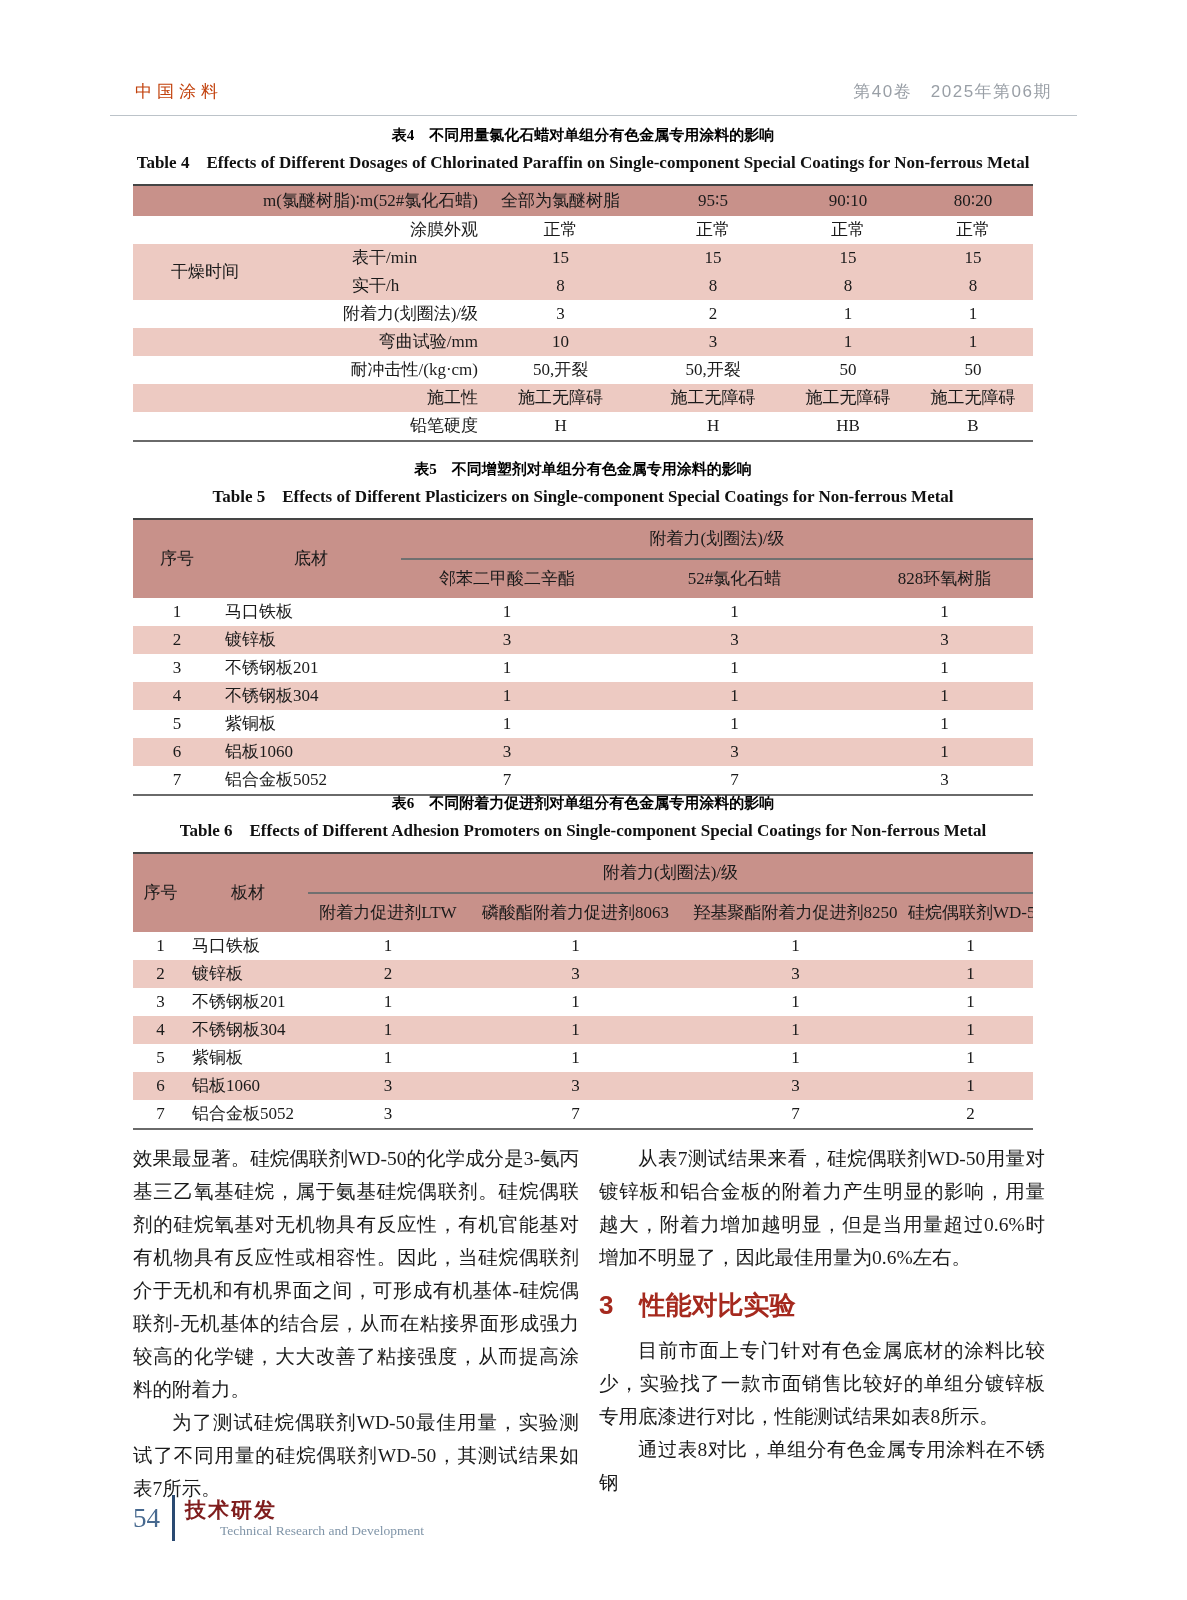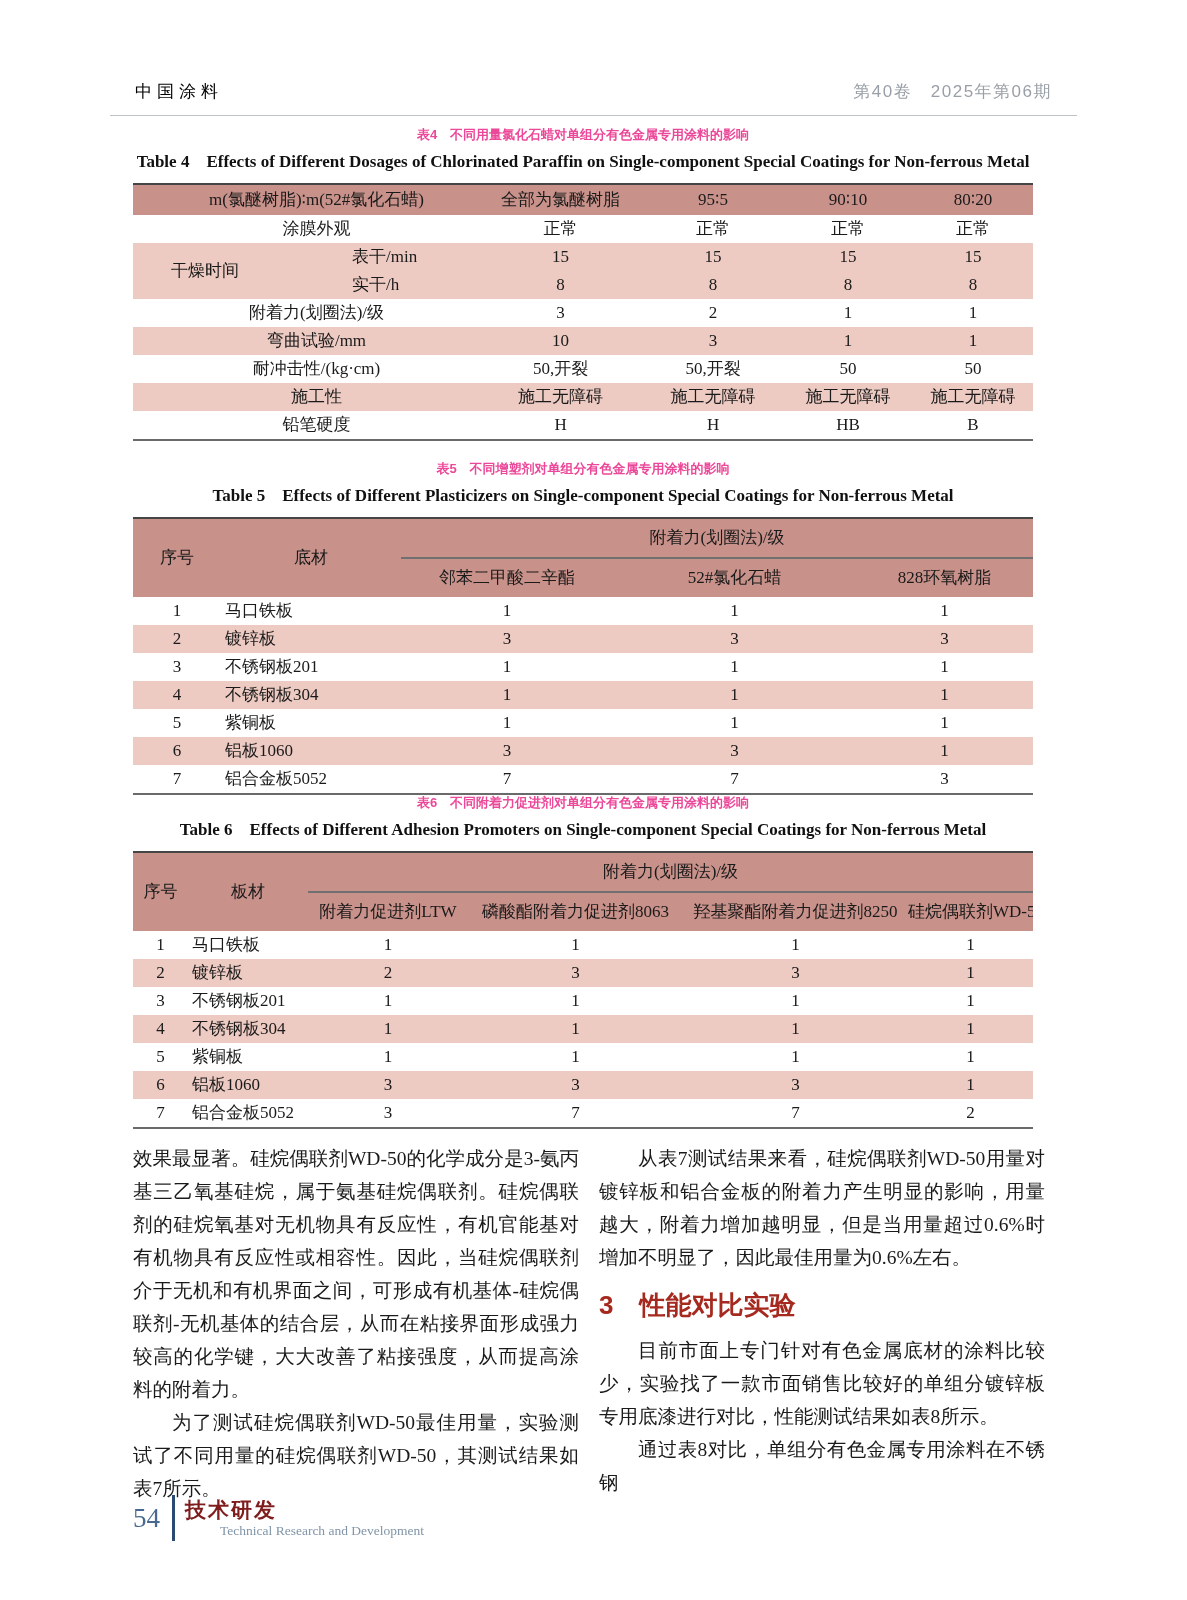--- a/index.html
+++ b/index.html
@@ -4,41 +4,41 @@
 <style>
   html,body{margin:0;padding:0;}
   body{width:1187px;height:1600px;background:#ffffff;position:relative;
        font-family:"Liberation Serif","DejaVu Serif",serif;color:#1a1a1a;}
   .abs{position:absolute;}
 
   
   .page-header{top:80px;left:110px;width:967px;box-sizing:border-box;
       padding:0 25px 12px 25px;border-bottom:1px solid #bcc3c9;
       display:flex;justify-content:space-between;align-items:flex-end;}
-  .journal-name{font-size:17px;color:#000000;letter-spacing:5px;font-family:"Liberation Sans","DejaVu Sans",sans-serif;}
+  .journal-name{font-size:17px;color:#c2410c;letter-spacing:5px;font-family:"Liberation Sans","DejaVu Sans",sans-serif;}
   .issue-info{font-size:17px;color:#999fa6;letter-spacing:1.5px;font-family:"Liberation Sans","DejaVu Sans",sans-serif;}
 
   
   .tbl-section{left:133px;width:900px;}
   .t4{top:126px;} .t5{top:460px;} .t6{top:794px;}
-  .tbl-title-zh{font-family:Liberation Sans, sans-serif;font-weight:bold;
-      font-size:13px;text-align:center;margin:0 0 6px 0;color:#ec4899;}
+  .tbl-title-zh{font-family:Liberation Serif, serif;font-weight:bold;
+      font-size:15px;text-align:center;margin:0 0 6px 0;color:#000000;}
   .tbl-title-en{font-family:"Liberation Serif","DejaVu Serif",serif;font-weight:bold;
       font-size:17px;text-align:center;margin:0 0 10px 0;color:#111;}
   table{width:100%;border-collapse:collapse;table-layout:fixed;
       border-top:2px solid #454545;border-bottom:2px solid #6a6a6a;}
   td{font-size:17px;text-align:center;padding:0;height:28px;line-height:1.1;
      overflow:hidden;white-space:nowrap;}
   .t4 tr.hrow td{height:30px;}
   .t5 .ghead td,.t6 .ghead td{height:38px;}
   tr.hdr td{background:#c8918a;}
   tr.alt td{background:#edcac2;}
   td.lab{text-align:left;padding-left:38px;}
   td.lab2{text-align:left;padding-left:4px;}
-  td.hlab{text-align:center;padding-left:22px;}
+  td.hlab{text-align:right;padding-left:22px;}
   td.groupcell{border-bottom:2px solid #707070;}
 
   
   .bodytext{top:1142px;left:133px;width:912px;display:flex;gap:20px;}
   .col{width:446px;font-size:19.5px;line-height:33px;text-align:justify;}
   .col p{margin:0;}
   .indent{text-indent:2em;}
   .section-heading{font-family:"Liberation Sans","DejaVu Sans",sans-serif;
       font-weight:bold;font-size:26px;color:#a5291e;margin:14px 0 12px 0;line-height:34px;}
 

